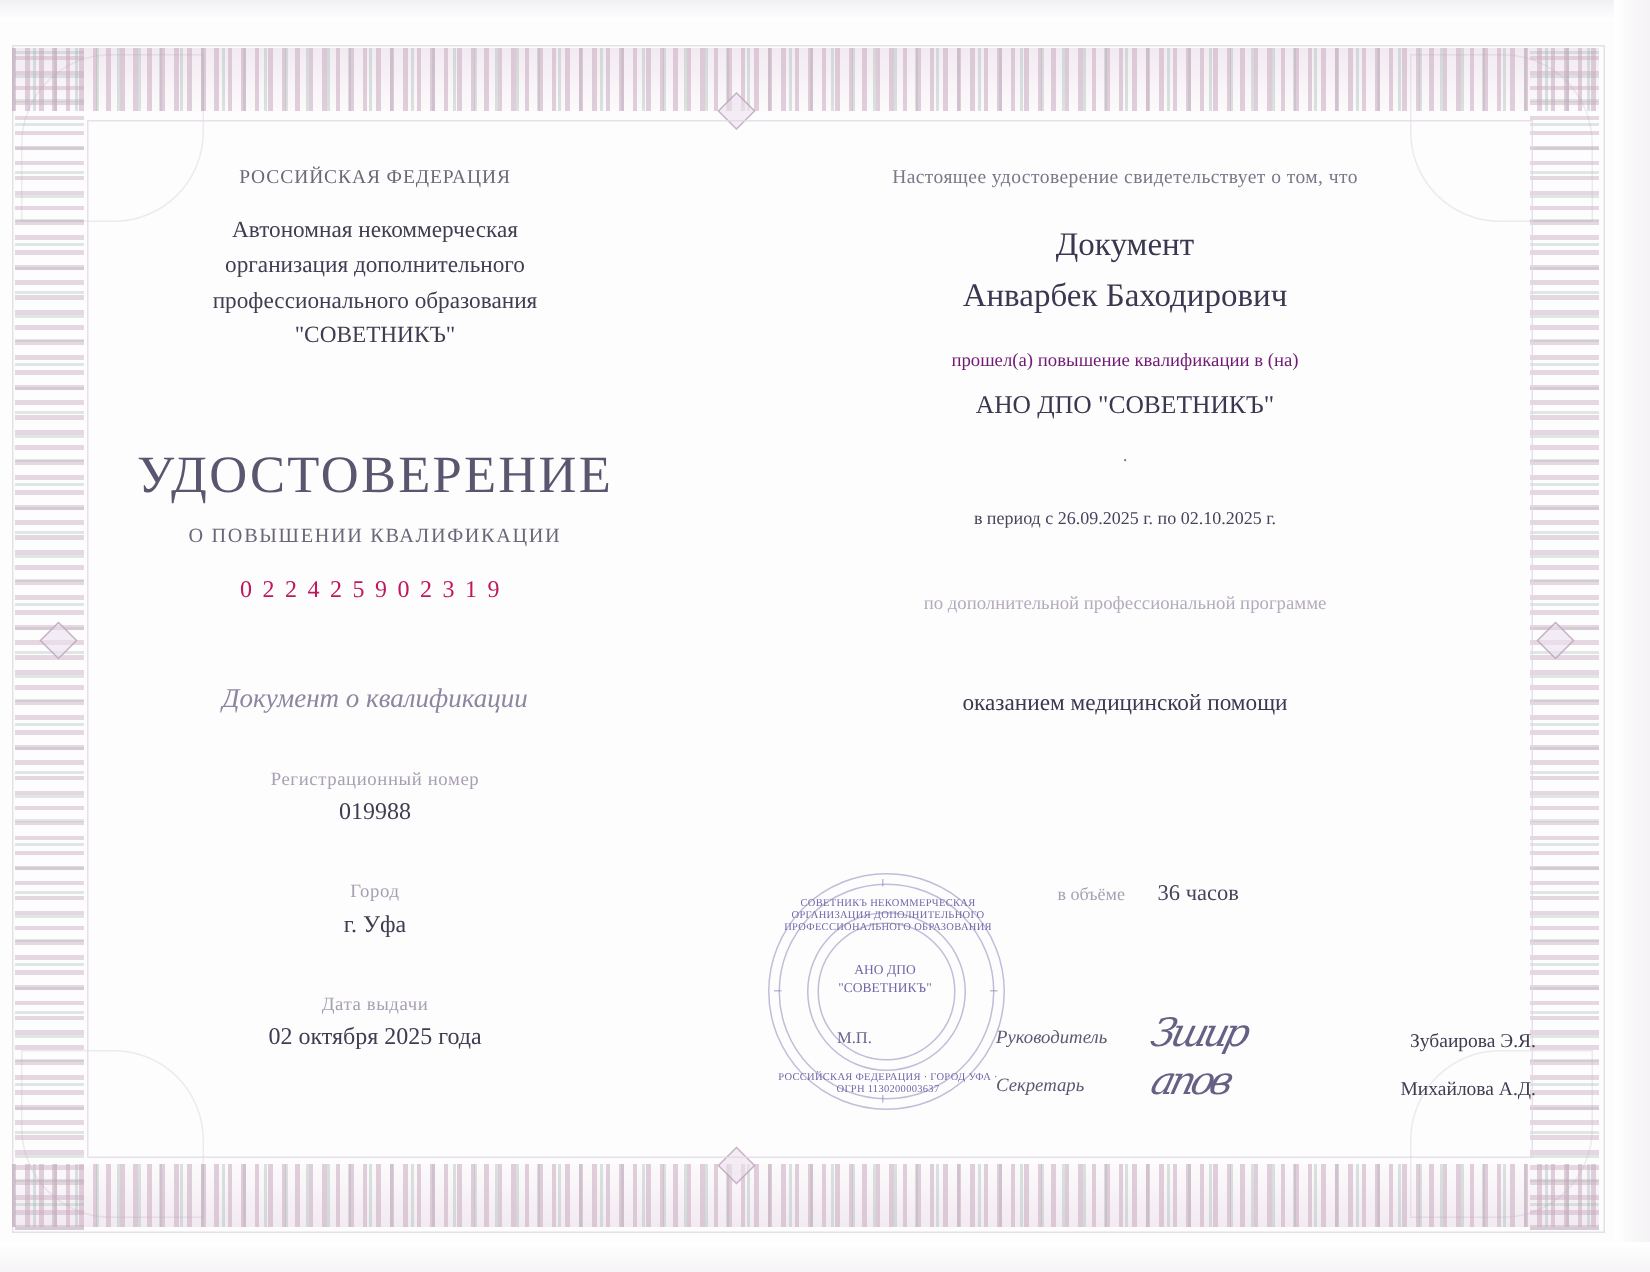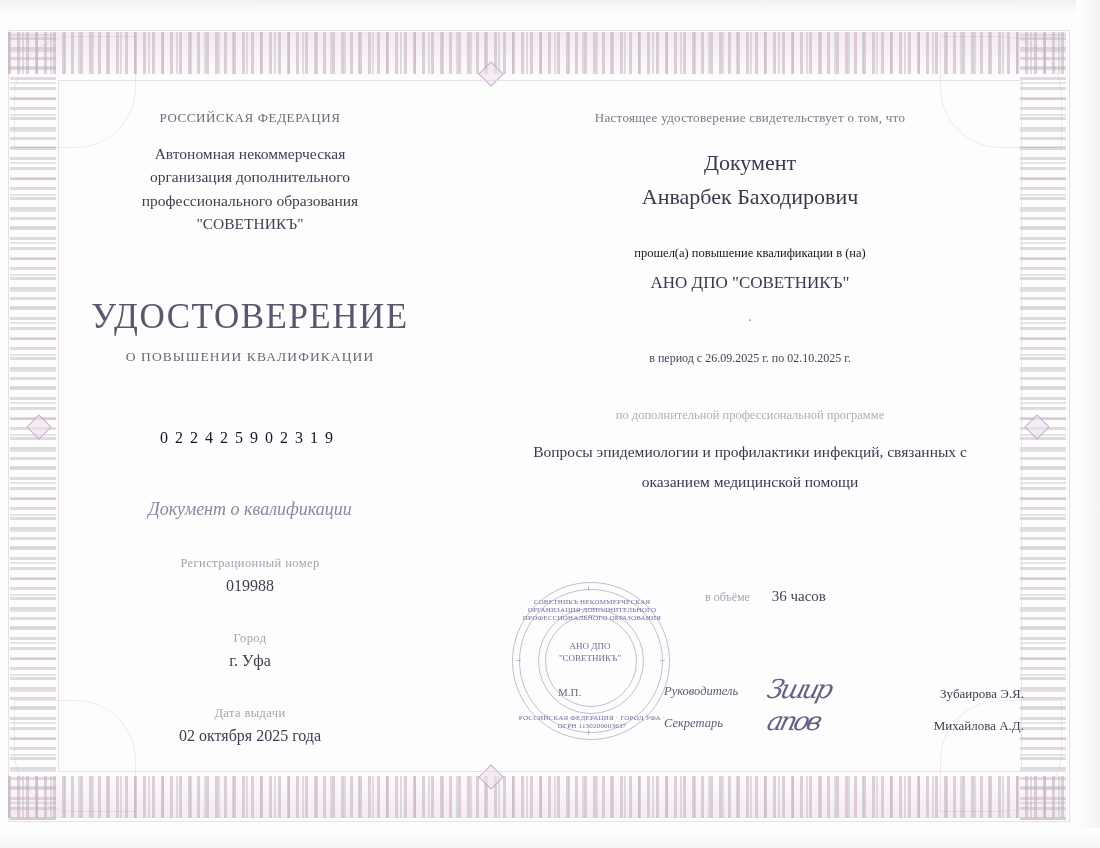--- a/index.html
+++ b/index.html
@@ -153,24 +153,24 @@
     color: #5a5670;
     font-weight: normal;
   }
   .subtitle {
     margin-top: 12px;
     font-size: 13.5px;
     letter-spacing: 1.1px;
     color: #6b6778;
   }
   .serial {
-    margin-top: 64px;
+    margin-top: 20px;
     font-size: 16px;
     letter-spacing: 7px;
-    color: #0f172a;
+    color: #be185d;
     font-family: Liberation Serif, serif;
   }
   .doc-kind {
     margin-top: 52px;
     font-size: 18px;
     font-style: italic;
     color: #8e86a0;
   }
 
   .field {
@@ -192,23 +192,23 @@
     color: #7c7689;
     letter-spacing: .3px;
   }
   .name {
     margin-top: 20px;
     font-size: 22px;
     color: #3a3850;
     line-height: 1.55;
   }
   .passed {
-    margin-top: 32px;
+    margin-top: 19px;
     font-size: 12.5px;
-    color: #0f172a;
+    color: #701a75;
   }
   .org-short {
     margin-top: 12px;
     font-size: 17px;
     color: #3a3850;
   }
   .dot-mark {
     margin-top: 16px;
     font-size: 14px;
     color: #8d86a0;
@@ -397,21 +397,21 @@
       </div>
 
       <div class="passed">прошел(а) повышение квалификации в (на)</div>
       <div class="org-short">АНО ДПО "СОВЕТНИКЪ"</div>
       <div class="dot-mark">.</div>
 
       <div class="period">в период с 26.09.2025 г. по 02.10.2025 г.</div>
 
       <div class="program-label">по дополнительной профессиональной программе</div>
       <div class="program-name">
-        <span>Вопросы эпидемиологии и профилактики инфекций, связанных с</span><br>
+        <br>
         <span>оказанием медицинской помощи</span>
       </div>
     </div>
 
     <div class="volume">
       <span class="vlabel">в объёме</span>
       <span>36 часов</span>
     </div>
 
     <div class="stamp">

